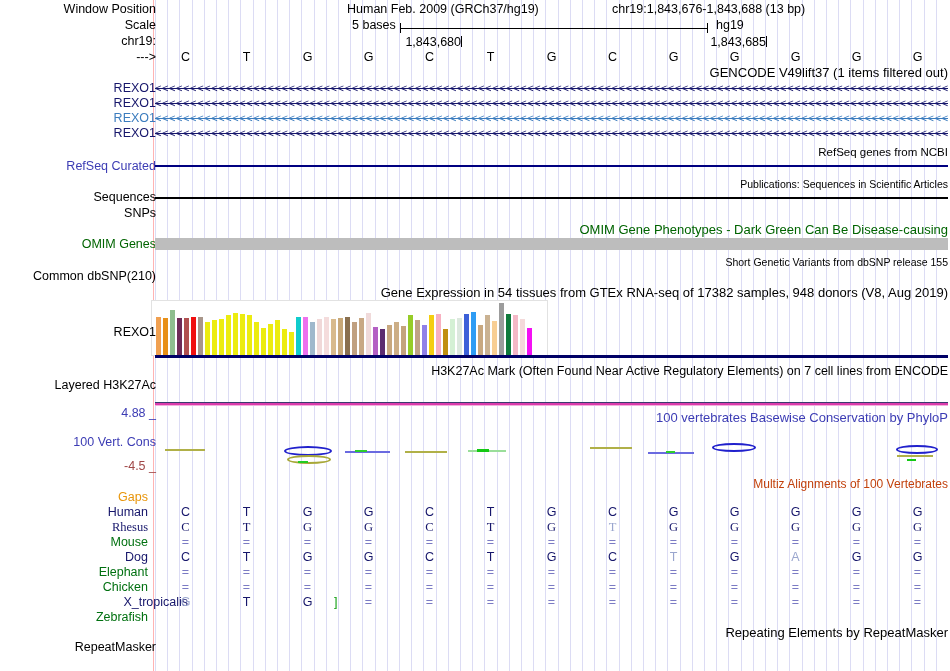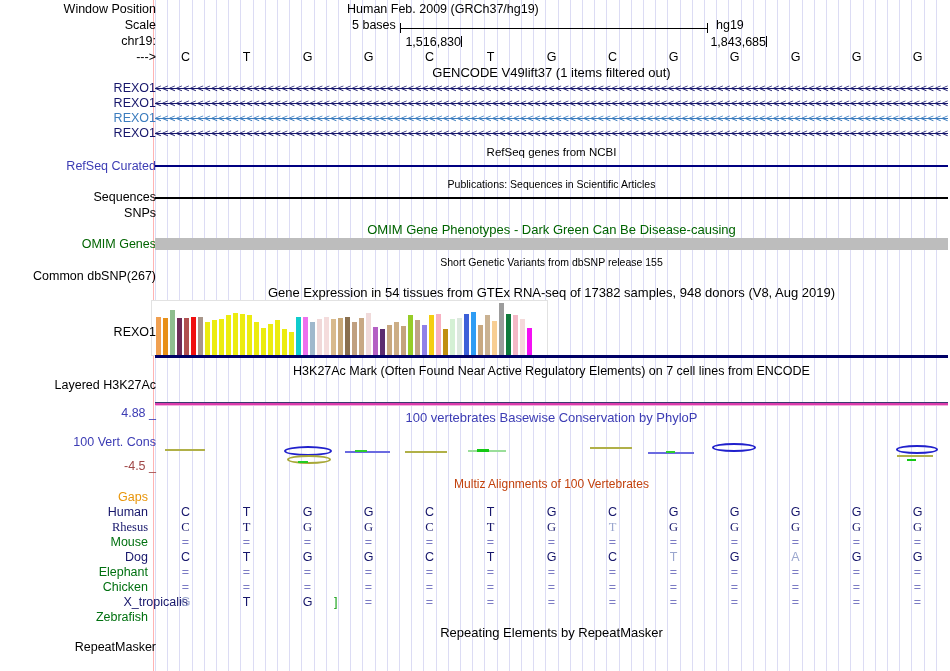--- a/index.html
+++ b/index.html
@@ -5,21 +5,21 @@
   html,body{margin:0;padding:0;background:#fff;}
   .browser{position:relative;width:950px;height:671px;background:#fff;
     font-family:"Liberation Sans",sans-serif;font-size:12.5px;color:#000;overflow:hidden;}
   .grid{position:absolute;left:155px;top:0;width:793px;height:671px;
     background:repeating-linear-gradient(to right,#DCDCF4 0 1px,transparent 1px 12.2px);}
   .boundary{position:absolute;left:153px;top:0;width:1px;height:671px;}
   .lbl{position:absolute;left:0;width:148px;height:14px;line-height:14px;
     text-align:right;white-space:nowrap;padding-left:8px;}
   .abs{position:absolute;height:14px;line-height:14px;white-space:nowrap;}
   .title{position:absolute;left:155px;width:793px;height:14px;line-height:14px;
-    text-align:center;font-size:13px;}
+    text-align:right;font-size:13px;}
   .title.sm{font-size:10.5px;}
   .hline{position:absolute;left:155px;width:793px;}
   .seq-grid{position:absolute;left:155px;width:793px;display:grid;
     grid-template-columns:repeat(13,1fr);text-align:center;height:14px;line-height:14px;}
   .tick{position:absolute;width:1px;background:#000;}
   .scalebar{position:absolute;border-top:1px solid #000;}
   .gene-row{position:absolute;left:155px;width:793px;height:15px;overflow:hidden;}
   .gene-line{position:absolute;left:0;top:7px;width:793px;height:1px;}
   .gene-arrows{position:absolute;left:0;top:0;width:793px;height:15px;line-height:15px;
     font-size:11px;letter-spacing:.6px;overflow:hidden;}
@@ -39,28 +39,29 @@
 <div class="browser">
   <div class="grid"></div>
   <div class="boundary" style="background: rgb(255, 179, 179);"></div>
 
   <div class="lbl" style="top:2px">Window Position</div>
   <div class="lbl" style="top:18px">Scale</div>
   <div class="lbl" style="top:34px">chr19:</div>
   <div class="lbl" style="top:50px">---&gt;</div>
 
   <div class="abs" style="left:347px;top:2px">Human Feb. 2009 (GRCh37/hg19)</div>
+  <div class="abs" style="left:612px;top:2px">chr19:1,843,676-1,843,688 (13 bp)</div>
 
   <div class="abs" style="left:352px;top:18px">5 bases</div>
   <div class="scalebar" style="left:400px;top:28px;width:307px"></div>
   <div class="tick" style="left:400px;top:23px;height:10px"></div>
   <div class="tick" style="left:707px;top:23px;height:10px"></div>
   <div class="abs" style="left:716px;top:18px">hg19</div>
 
-  <div class="abs" style="right:489px;top:35px">1,516,830</div>
+  <div class="abs" style="right:489px;top:35px">1,843,680</div>
   <div class="tick" style="left:461px;top:36px;height:11px"></div>
   <div class="abs" style="right:184px;top:35px">1,843,685</div>
   <div class="tick" style="left:766px;top:36px;height:11px"></div>
 
   <div class="seq-grid" id="seq-row" style="top:50px">
       <span>C</span>
       <span>T</span>
       <span>G</span>
       <span>G</span>
       <span>C</span>
@@ -105,21 +106,21 @@
   <div class="title sm" style="top:177px">Publications: Sequences in Scientific Articles</div>
   <div class="lbl" style="top:190px">Sequences</div>
   <div class="hline" style="top: 197px; height: 2px; background: rgb(0, 0, 0);"></div>
   <div class="lbl" style="top:206px">SNPs</div>
 
   <div class="title" style="top: 223px; color: rgb(0, 100, 0);">OMIM Gene Phenotypes - Dark Green Can Be Disease-causing</div>
   <div class="lbl" style="top: 237px; color: rgb(0, 100, 0);">OMIM Genes</div>
   <div class="hline" style="top: 238px; height: 12px; background: rgb(189, 189, 189);"></div>
 
   <div class="title sm" style="top:255px">Short Genetic Variants from dbSNP release 155</div>
-  <div class="lbl" style="top:269px">Common dbSNP(267)</div>
+  <div class="lbl" style="top:269px">Common dbSNP(210)</div>
 
   <div class="title" style="top:286px">Gene Expression in 54 tissues from GTEx RNA-seq of 17382 samples, 948 donors (V8, Aug 2019)</div>
   <div class="gtex-box"></div>
   <div class="lbl" style="top:325px">REXO1</div>
   <div class="gtex-bars" id="gtex-bars">
       <div style="width: 5px; height: 38px; background: rgb(240, 160, 80); flex: 0 0 auto;"></div>
       <div style="width: 5px; height: 37px; background: rgb(232, 144, 24); flex: 0 0 auto;"></div>
       <div style="width: 5px; height: 45px; background: rgb(143, 190, 143); flex: 0 0 auto;"></div>
       <div style="width: 5px; height: 37px; background: rgb(110, 43, 87); flex: 0 0 auto;"></div>
       <div style="width: 5px; height: 37px; background: rgb(176, 80, 80); flex: 0 0 auto;"></div>

